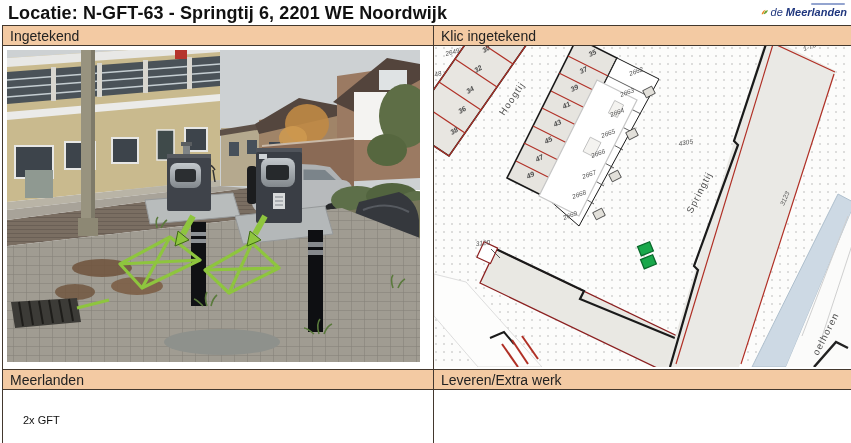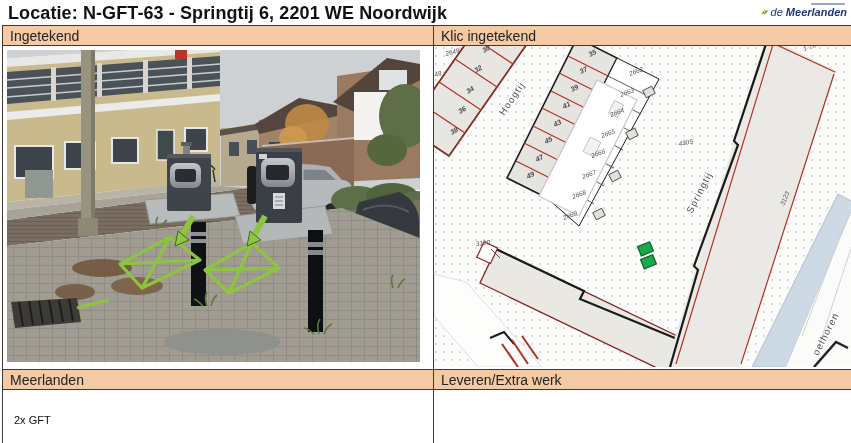--- a/index.html
+++ b/index.html
@@ -25,21 +25,21 @@
     border:1.5px solid #43382e;padding:0;vertical-align:top;overflow:hidden;
   }
   tr.hdr td{
     background:#f3caa3;height:17px;font-size:14px;color:#222;
     padding:1px 0 1px 7px;vertical-align:middle;
   }
   tr.row-media td{height:321px;}
   tr.row-bottom td{height:61px;border-bottom:none;}
   .photo-wrap{padding:4px 3px 3px 4px;background:#fff;}
   .map-wrap{line-height:0;}
-  .remark{font-size:11px;color:#111;margin:24px 0 0 11px;}
+  .remark{font-size:11px;color:#111;margin:24px 0 0 20px;}
   svg text{font-family:"Liberation Sans",sans-serif;}
 </style>
 </head>
 <body>
 
 <div class="page-title">Locatie: N-GFT-63 - Springtij 6, 2201 WE Noordwijk</div>
 
 <div class="logo">
   <div class="logo-tagline"></div>
   <div class="logo-row">

